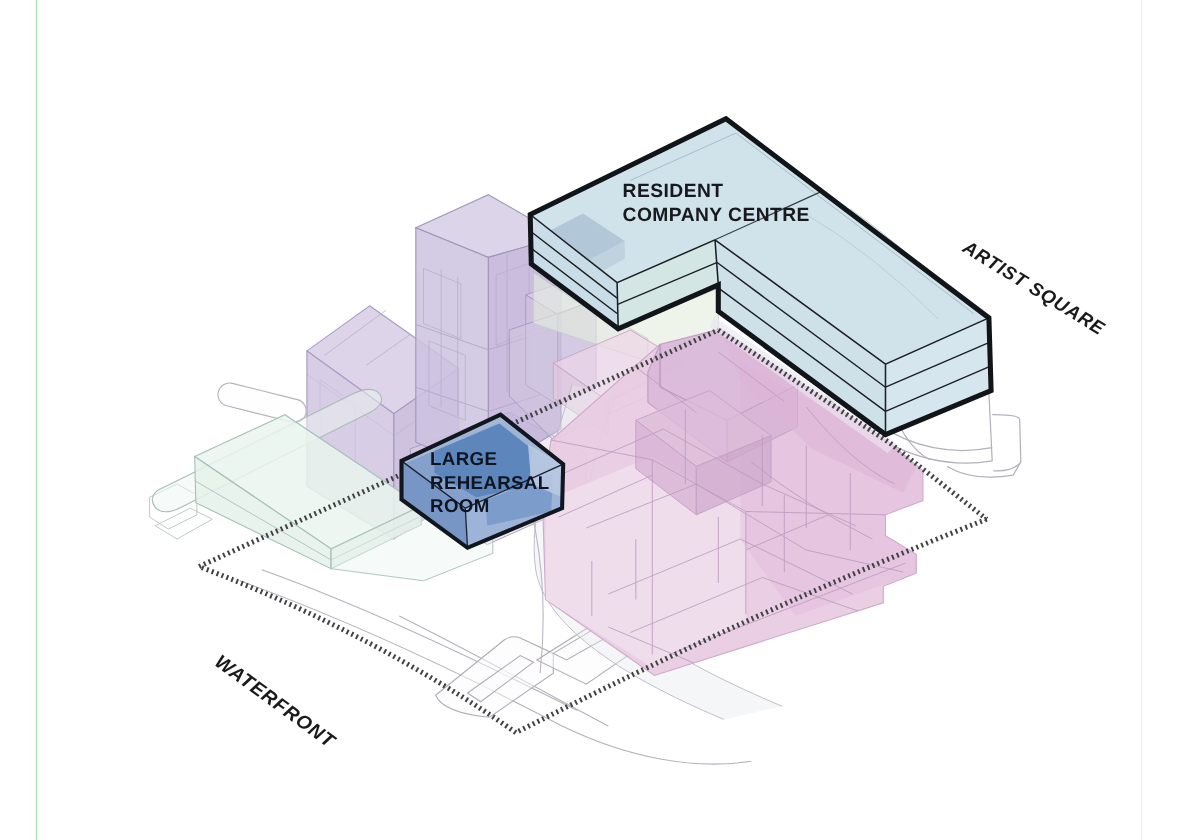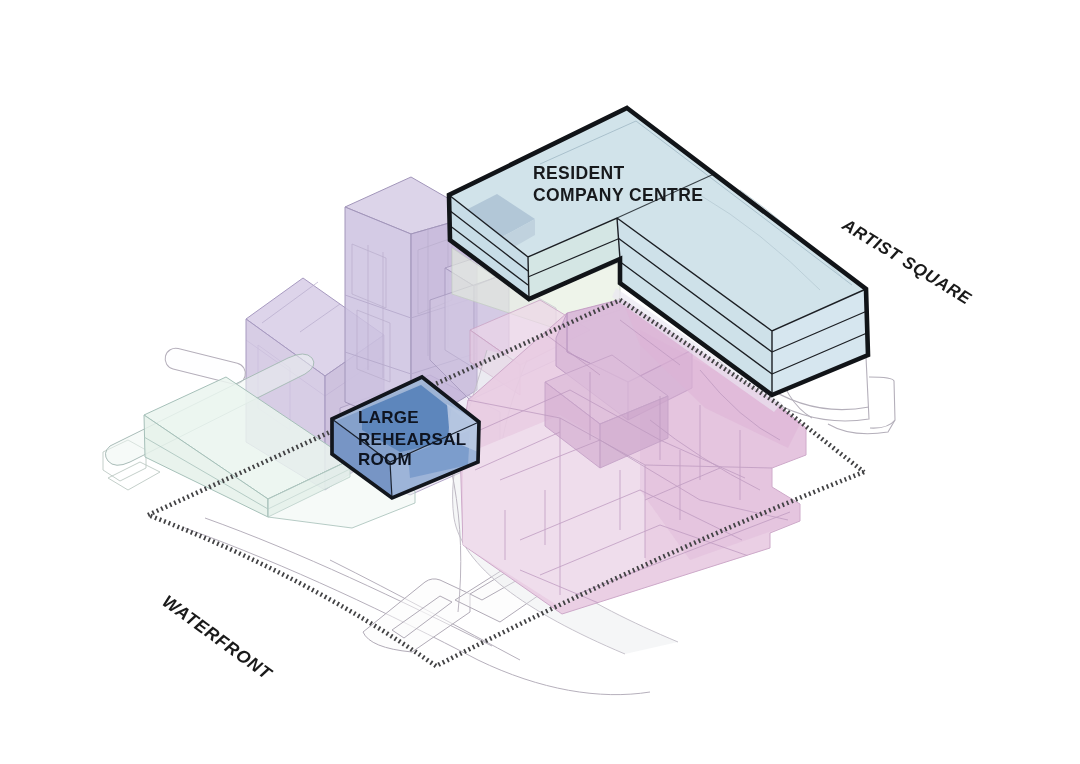--- a/index.html
+++ b/index.html
@@ -1,16 +1,16 @@
 <!DOCTYPE html>
 <html><head>
 <meta charset="utf-8">
 <style>
   html,body{margin:0;padding:0;background:#ffffff;}
-  .wrap{width:1005px;height:764px;position:relative;overflow:hidden;background:#22c55e;}
+  .wrap{width:1005px;height:764px;position:relative;overflow:hidden;background:#22c55e;margin-left:33px;}
   text{font-family:"Liberation Sans",sans-serif;}
 </style>
 </head>
 <body>
 <div class="wrap">
 <svg width="1080" height="764" viewBox="0 0 1080 764">
 <defs>
 <clipPath id="pinkclip">
           <polygon points="567,313 622,299 775,402 806,428 806,455 772,468 772,487 800,504 800,521 770,533 770,548 562,614 463,545 460,449 468,400"></polygon>
         </clipPath>

